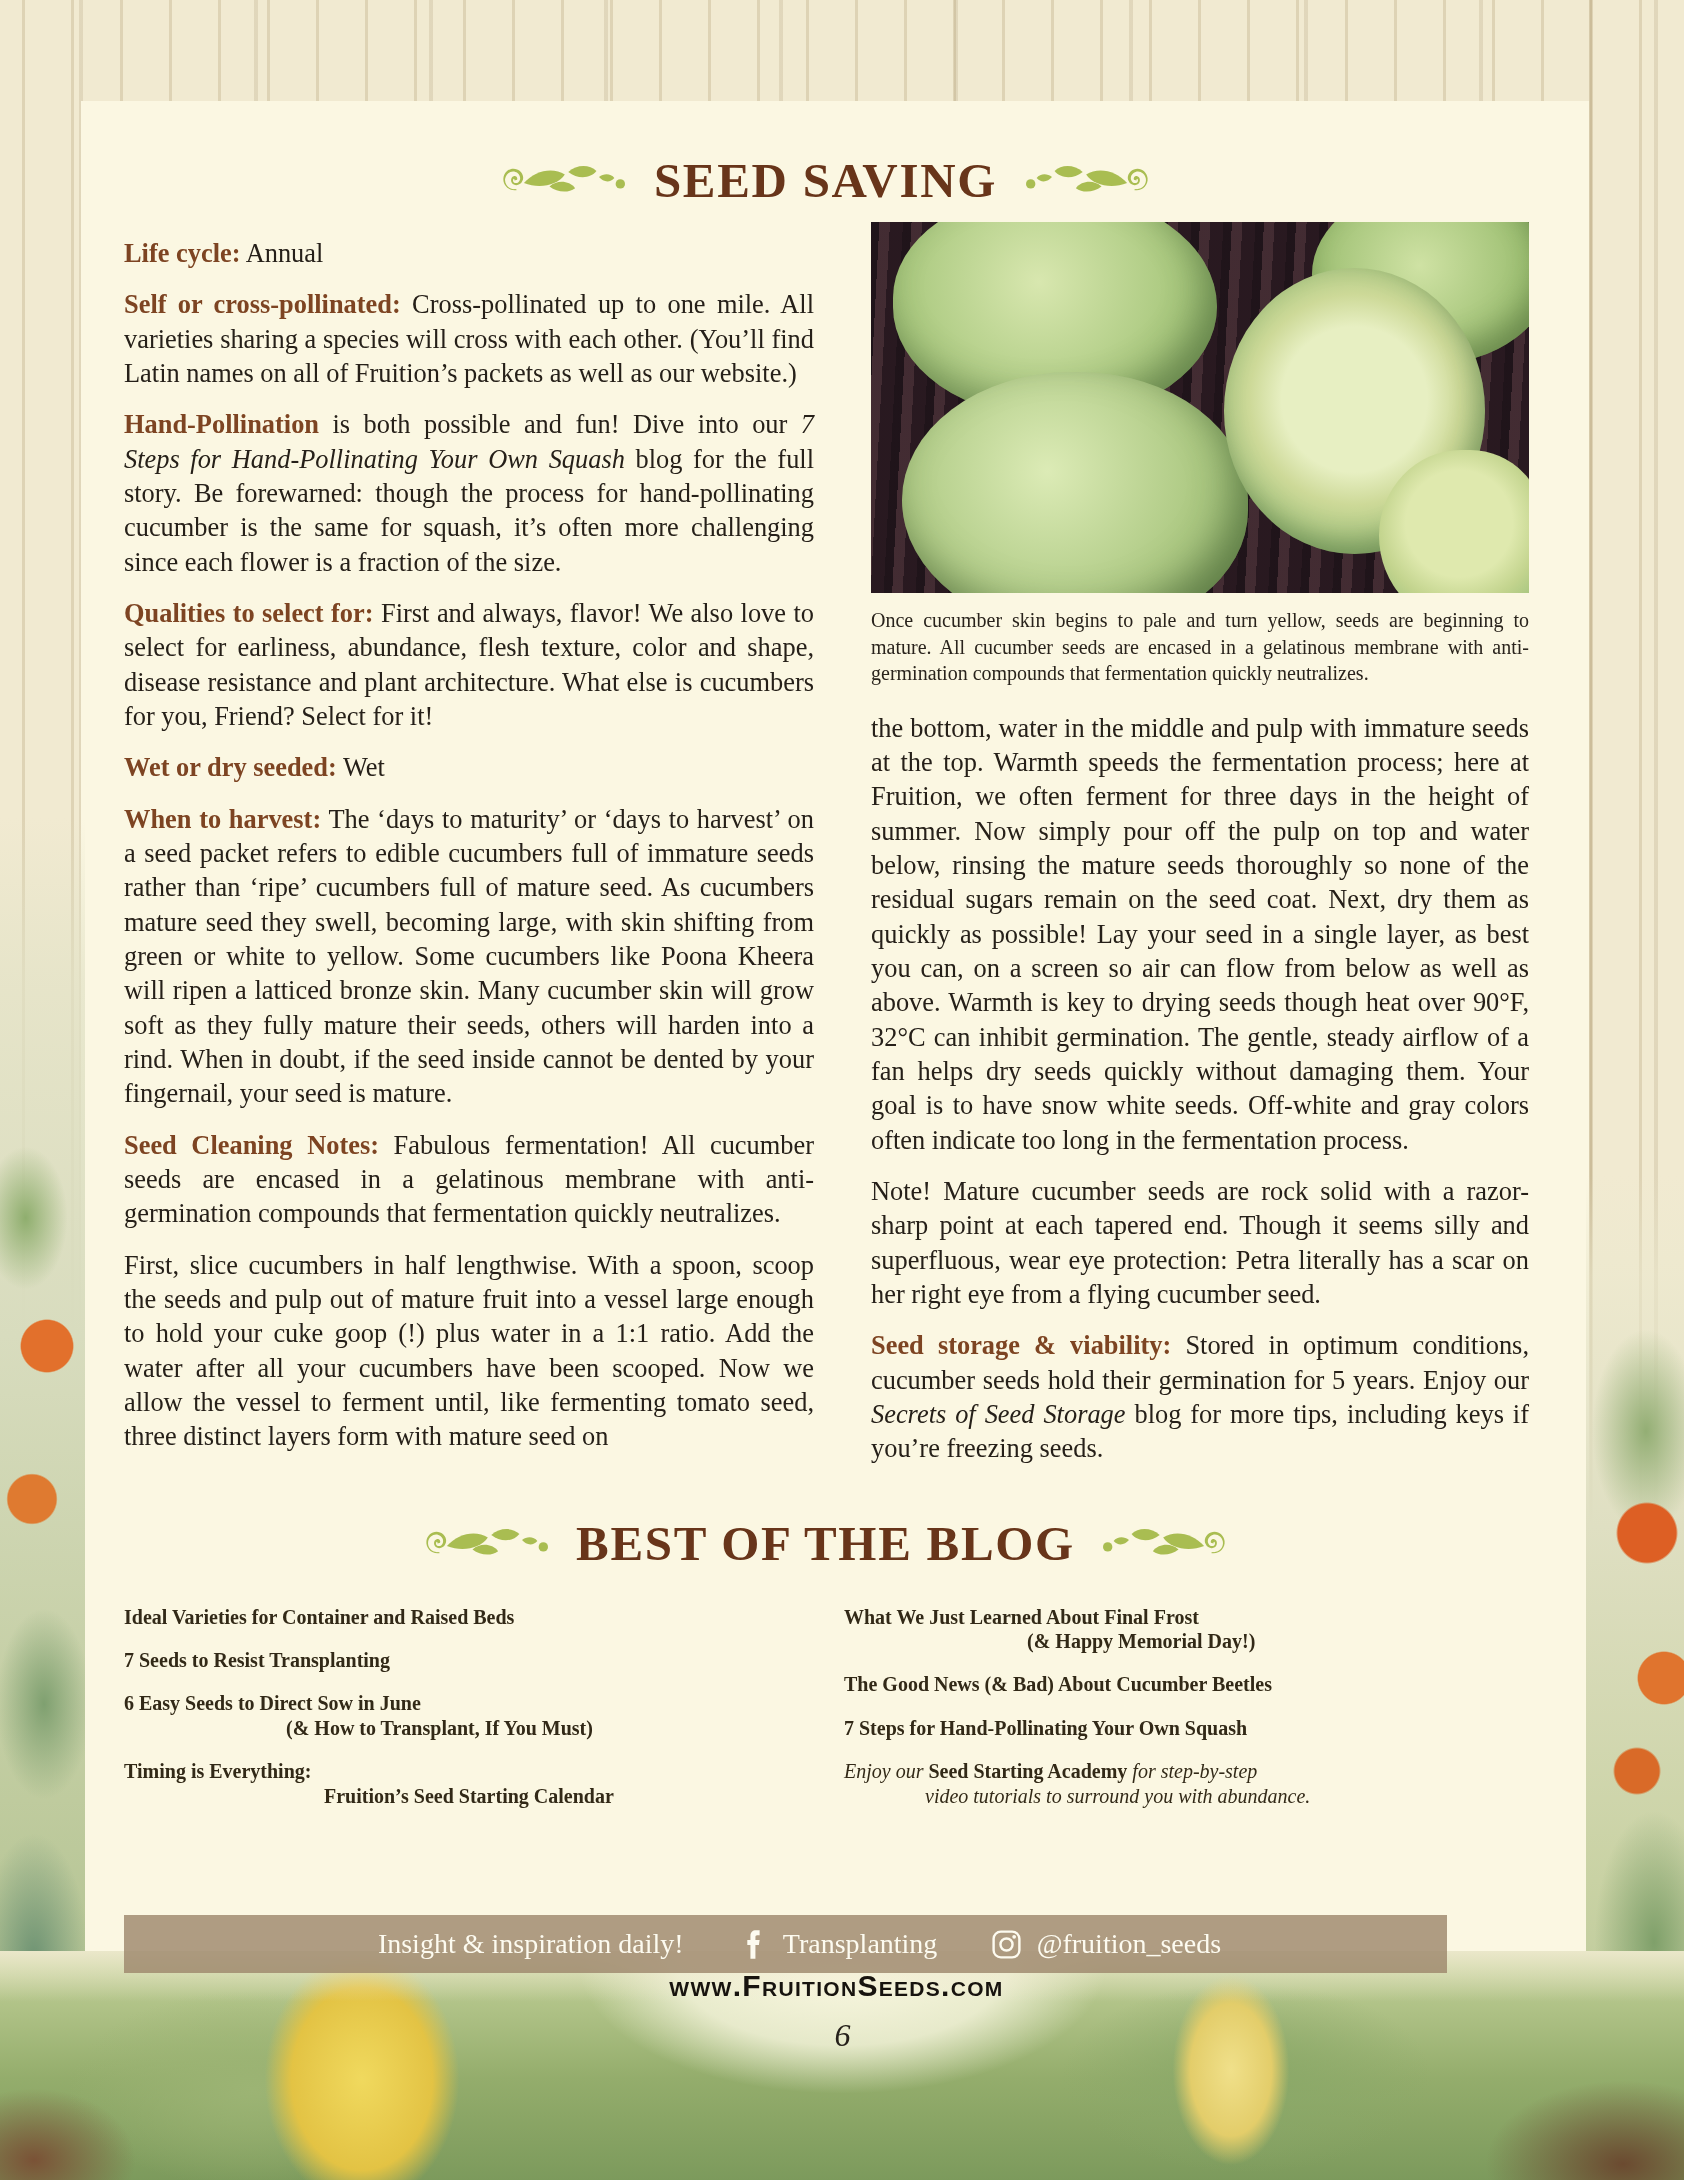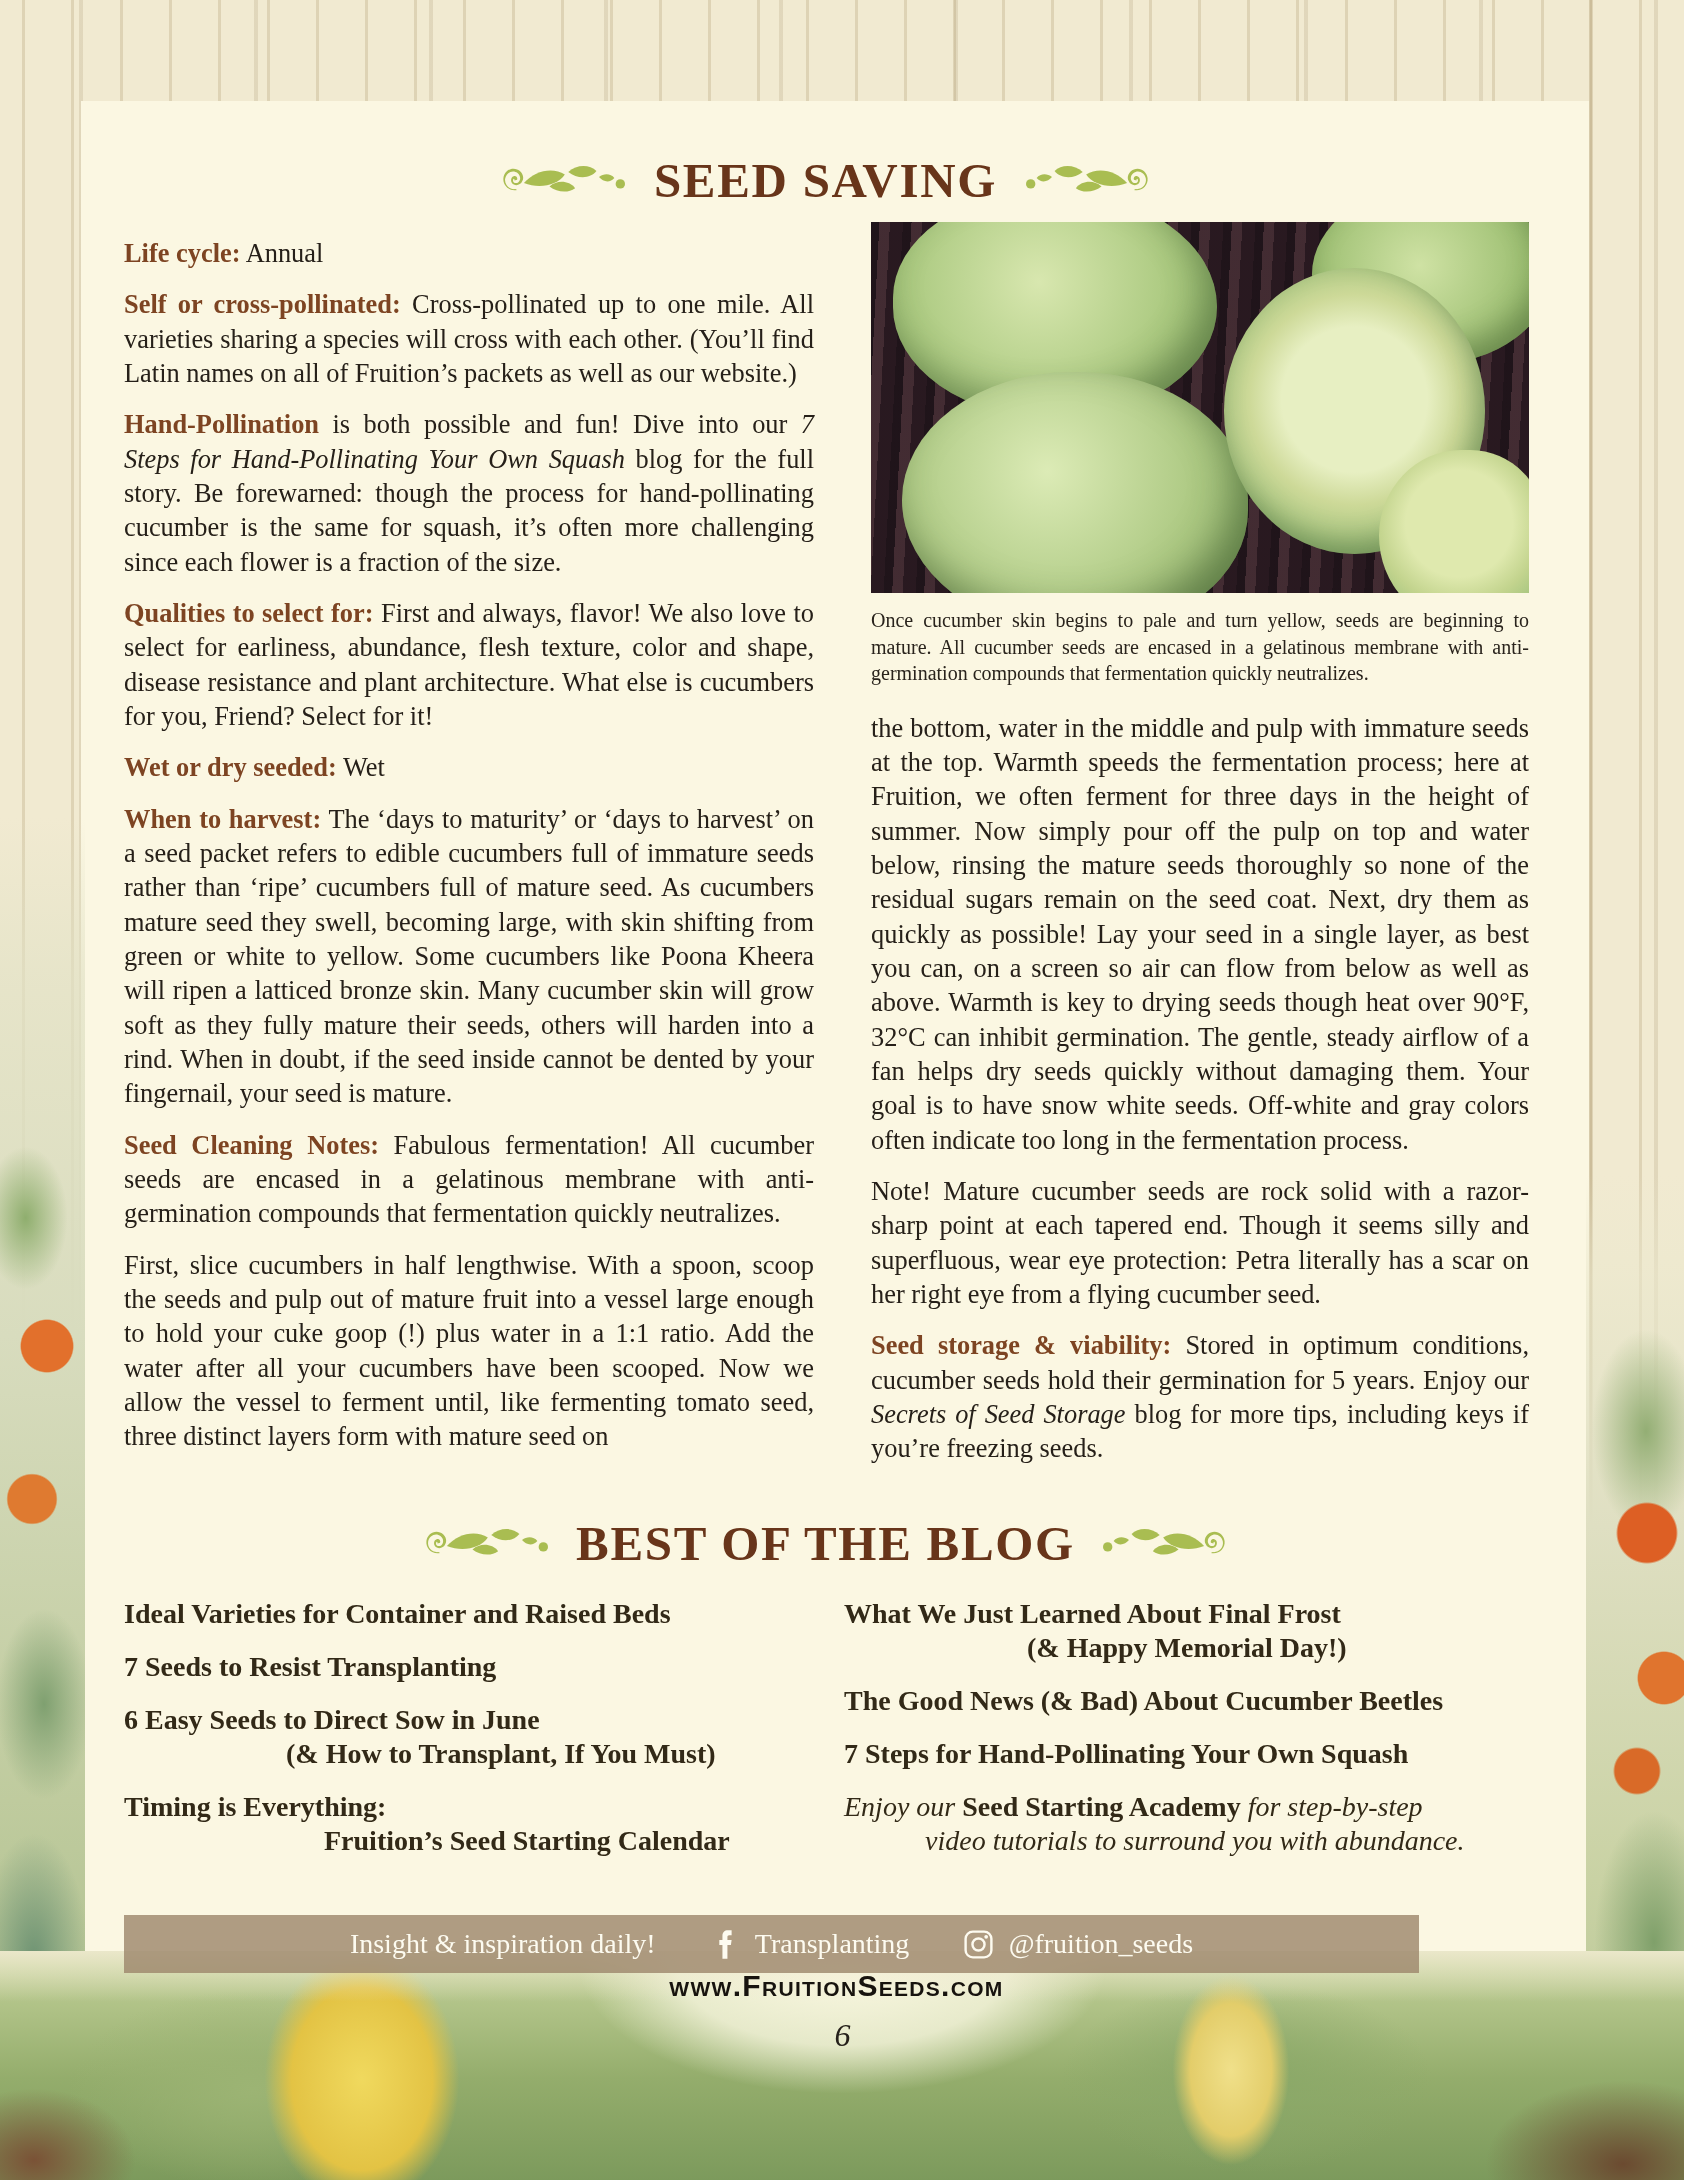--- a/index.html
+++ b/index.html
@@ -39,32 +39,32 @@
   .cuke-c{top:46px;left:353px;width:261px;height:286px;border-radius:50%;
     background:radial-gradient(circle at 50% 46%, #e7efc2 0 36%, #cdd998 52%, #a3c47e 74%, #84a85e 100%);box-shadow:inset -6.8px -12px 25.6px rgba(38,66,28,.35);}
   .cuke-d{top:228px;left:508px;width:167px;height:175px;border-radius:52% 48% 46% 54%;
     background:radial-gradient(circle at 48% 42%, #dfe9ae 0 40%, #c3d48e 60%, #9cc07a 82%, #88ac62 100%);}
   .caption{font-size:20px;line-height:1.33;text-align:justify;margin:4px 0 24px;color:#29231c;}
   
   .blog-head-row{display:flex;align-items:center;justify-content:center;gap:25.6px;margin:36px 0 29px;}
   .blog-title{font-size:49px;font-weight:bold;color:#68351a;letter-spacing:1.7px;line-height:1;}
   .blog-cols{display:flex;gap:37px;}
   .blog-col{width:50%;box-sizing:border-box;}
-  .blog-item{font-weight:bold;font-size:28px;line-height:1.22;margin:0 0 19px;color:#322917;}
+  .blog-item{font-weight:bold;font-size:20px;line-height:1.22;margin:8px 0 19px;color:#322917;}
   .blog-item .l2{display:block;}
   .ind-a{padding-left:162px;}
   .ind-b{padding-left:200px;}
   .ind-c{padding-left:183px;}
   .ind-d{padding-left:81px;}
   .academy{font-weight:normal;}
   .academy b{font-weight:bold;font-style:normal;}
   
   .social-bar{position:absolute;left:124px;top:1915px;width:1295px;height:58px;z-index:4;
     background:rgba(158,136,108,.82);display:flex;align-items:center;justify-content:center;gap:55px;
-    color:#fdfbf0;font-size:28px;}
+    color:#fdfbf0;font-size:28px;padding-left:28px;}
   .social-group{display:flex;align-items:center;gap:15.3px;}
   .soc-icon{width:29px;height:29px;display:block;}
   
   .website{position:absolute;left:0;right:12px;top:1969px;text-align:center;z-index:4;
     font-family:"Liberation Sans", sans-serif;font-weight:bold;font-size:30px;letter-spacing:1.3px;
     font-variant:small-caps;color:#17130e;}
   .pagenum{position:absolute;left:0;right:0;top:2017px;text-align:center;z-index:4;
     font-style:italic;font-size:32px;color:#25201a;}
   
   .veg-left{position:absolute;left:0;top:818px;width:85px;bottom:0;z-index:2;

